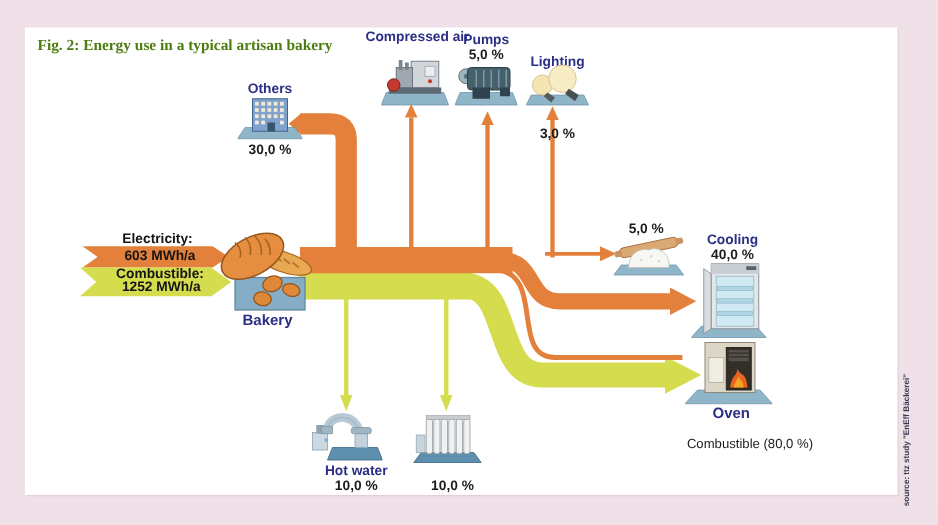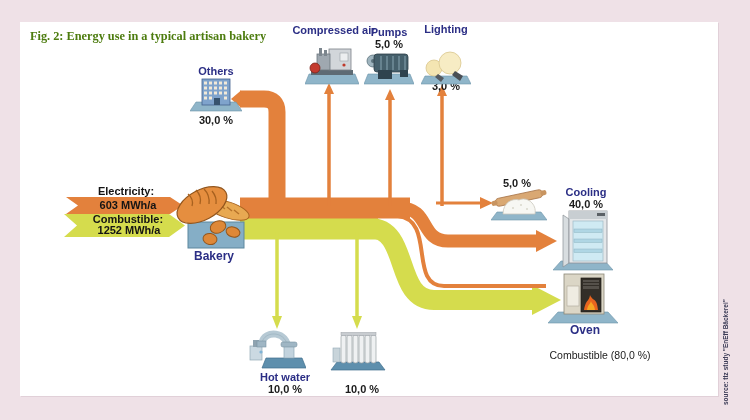--- a/index.html
+++ b/index.html
@@ -118,22 +118,22 @@
   <svg class="abs" style="left:364px;top:48px;" width="50" height="38" viewBox="0 0 50 38">
     <polygon points="4,26 46,26 50,36 0,36" fill="#8FB5C9" stroke="#6b93a9" stroke-width="0.6"></polygon>
     <circle cx="9" cy="13" r="6" fill="#9FB4BE" stroke="#5c727c" stroke-width="0.8"></circle>
     <circle cx="9" cy="13" r="2" fill="#5c727c"></circle>
     <rect x="10" y="6" width="34" height="18" rx="3" fill="#46606C" stroke="#2d4049" stroke-width="0.8"></rect>
     <path d="M17,8 V22 M23,8 V22 M29,8 V22 M35,8 V22 M41,8 V22" stroke="#7D99A6" stroke-width="1.2"></path>
     <rect x="14" y="22" width="14" height="9" fill="#2F434E"></rect>
     <rect x="36" y="22" width="8" height="7" fill="#2F434E"></rect>
   </svg>
 
-  <div class="nlabel" style="left:406px;top:24px;width:80px;">Lighting</div>
-  <div class="nvalue" style="left:406px;top:37px;width:80px;margin-top:44px;">3,0 %</div>
+  <div class="nlabel" style="left:406px;top:45px;width:80px;">Lighting</div>
+  <div class="nvalue" style="left:406px;top:58px;width:80px;margin-top:44px;">3,0 %</div>
   <svg class="abs" style="left:421px;top:50px;" width="50" height="36" viewBox="0 0 50 36">
     <polygon points="4,26 46,26 50,34 0,34" fill="#8FB5C9" stroke="#6b93a9" stroke-width="0.6"></polygon>
     <circle cx="13" cy="18" r="8" fill="#F4E5B2" stroke="#D9C68E" stroke-width="0.8"></circle>
     <circle cx="29" cy="13" r="11" fill="#F7ECC4" stroke="#D9C68E" stroke-width="0.8"></circle>
     <polygon points="34,21 42,26 39,31 31,25" fill="#4A4F55"></polygon>
     <polygon points="17,24 23,28 20,32 14,27" fill="#555B61"></polygon>
   </svg>
 
   <div class="nvalue" style="left:446px;top:178px;width:142px;">5,0 %</div>
   <svg class="abs" style="left:491px;top:186px;" width="56" height="36" viewBox="0 0 56 36">

